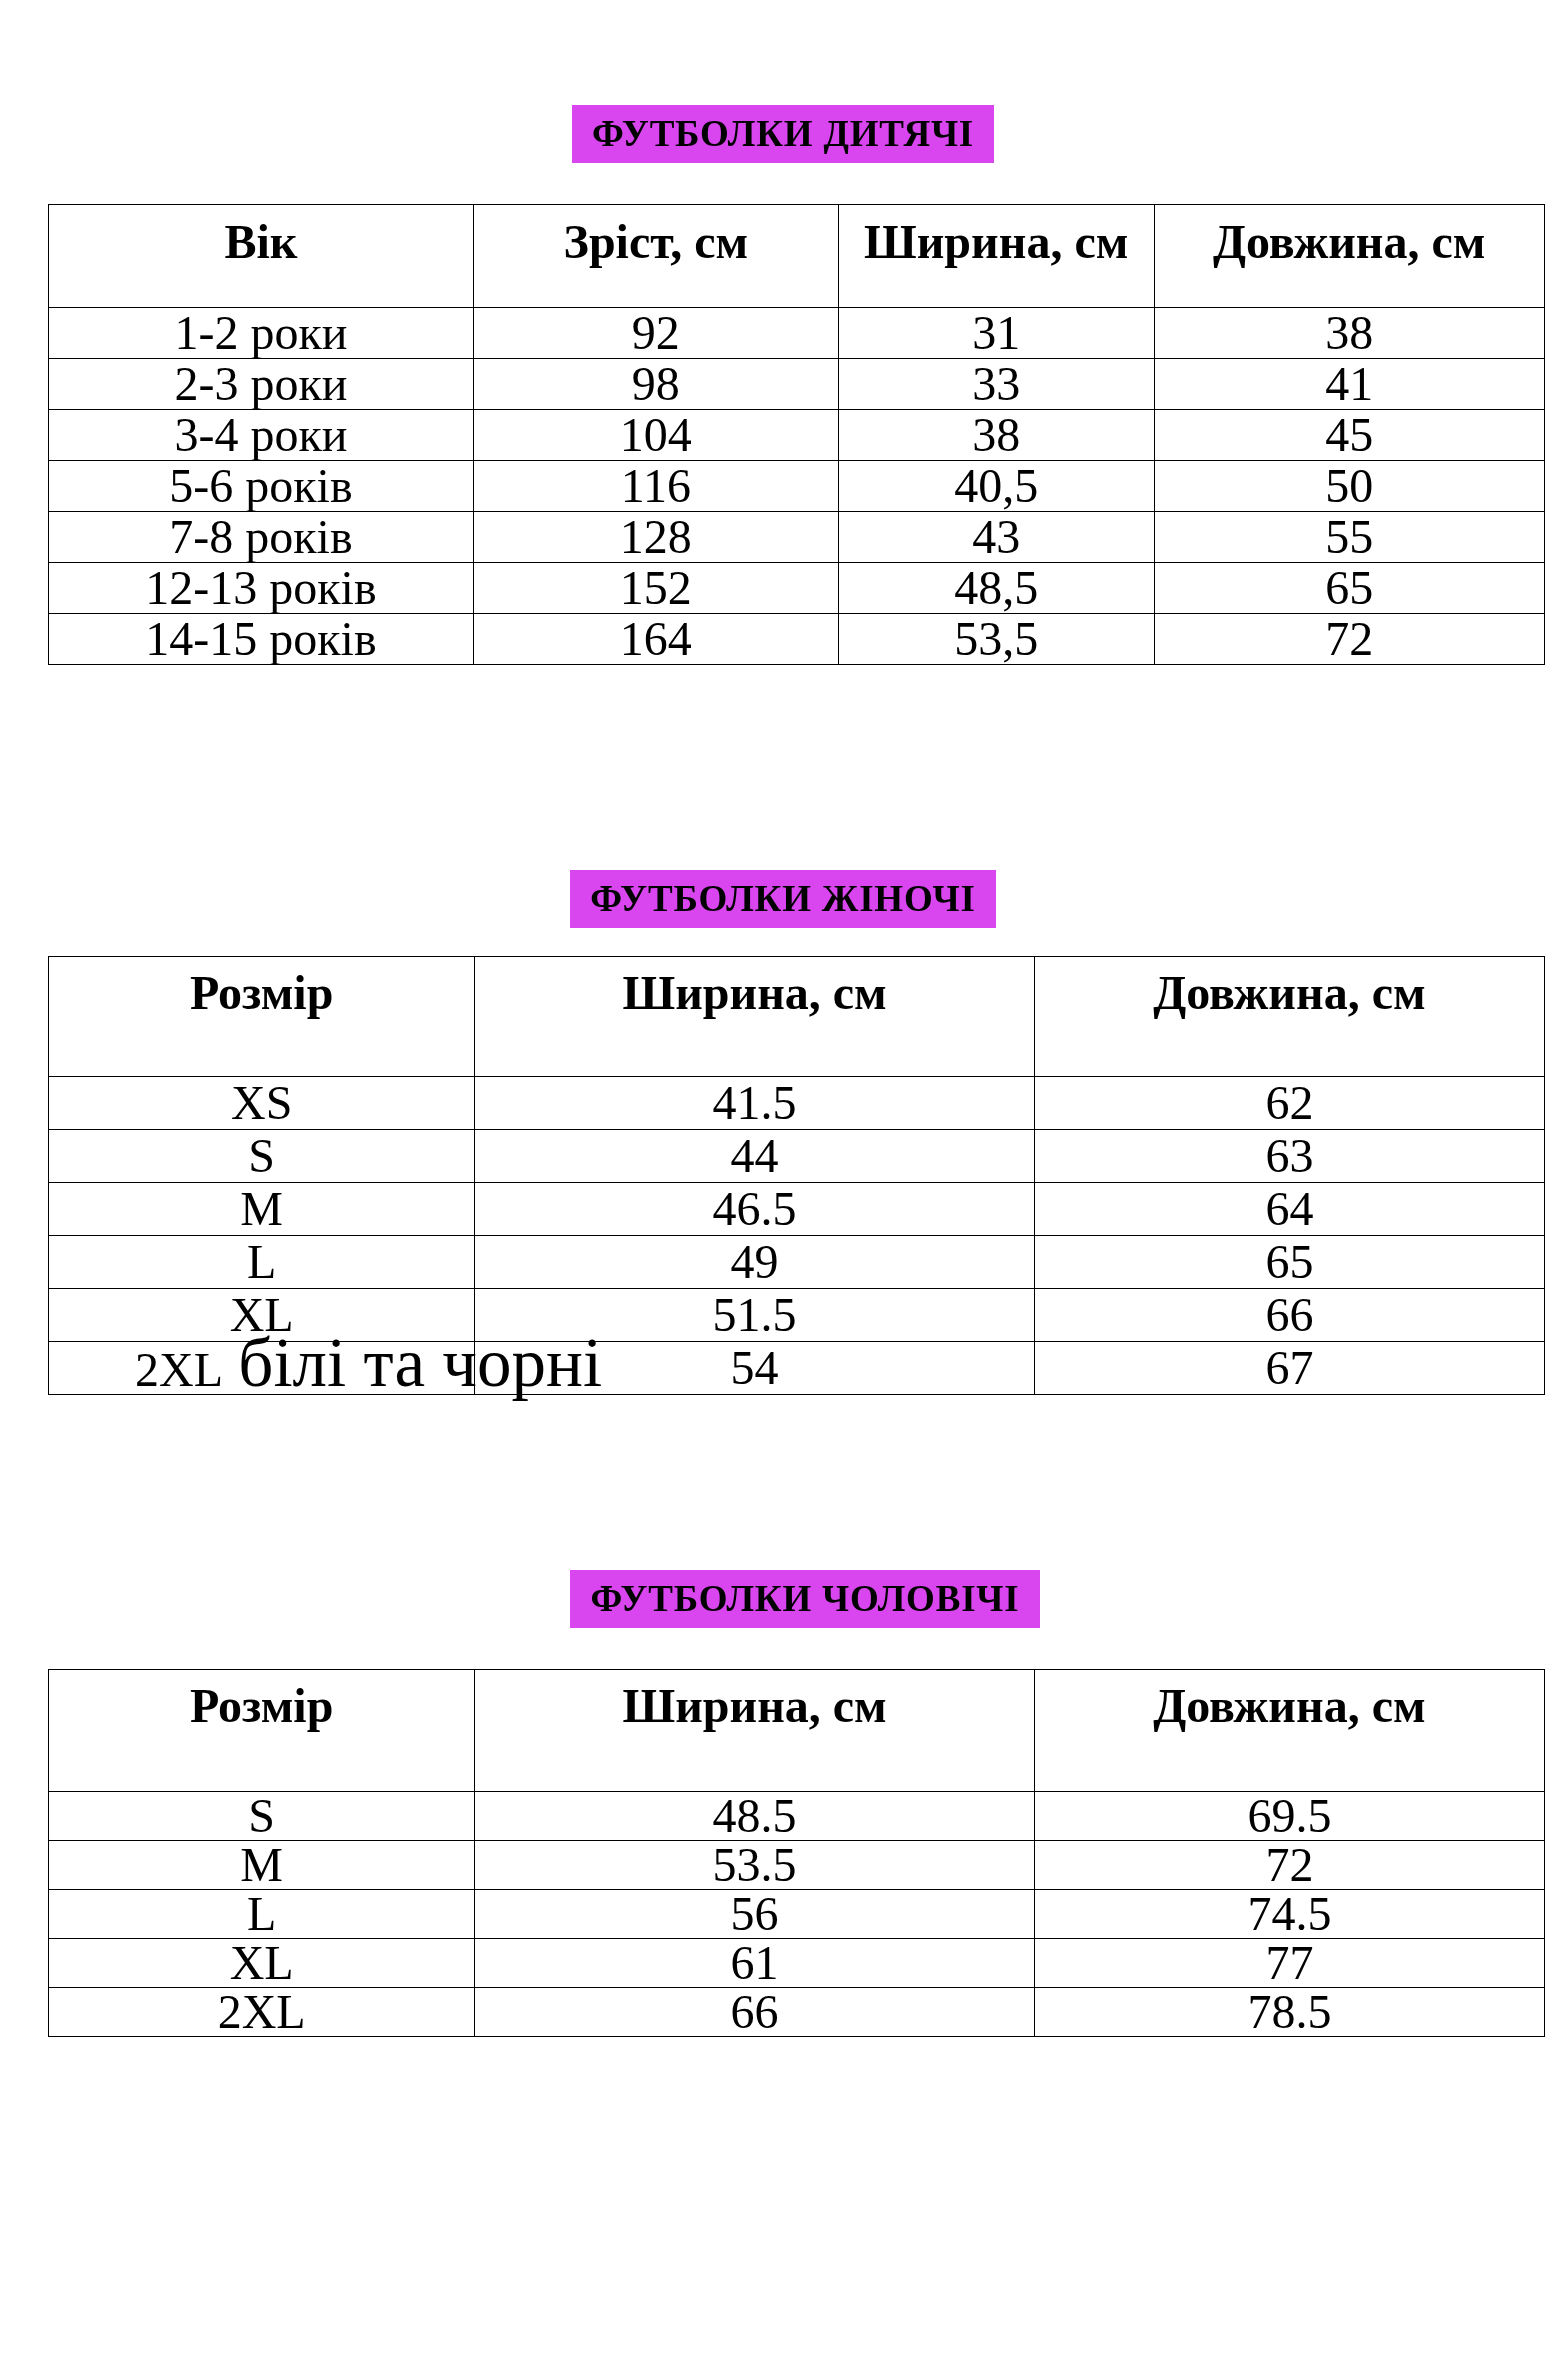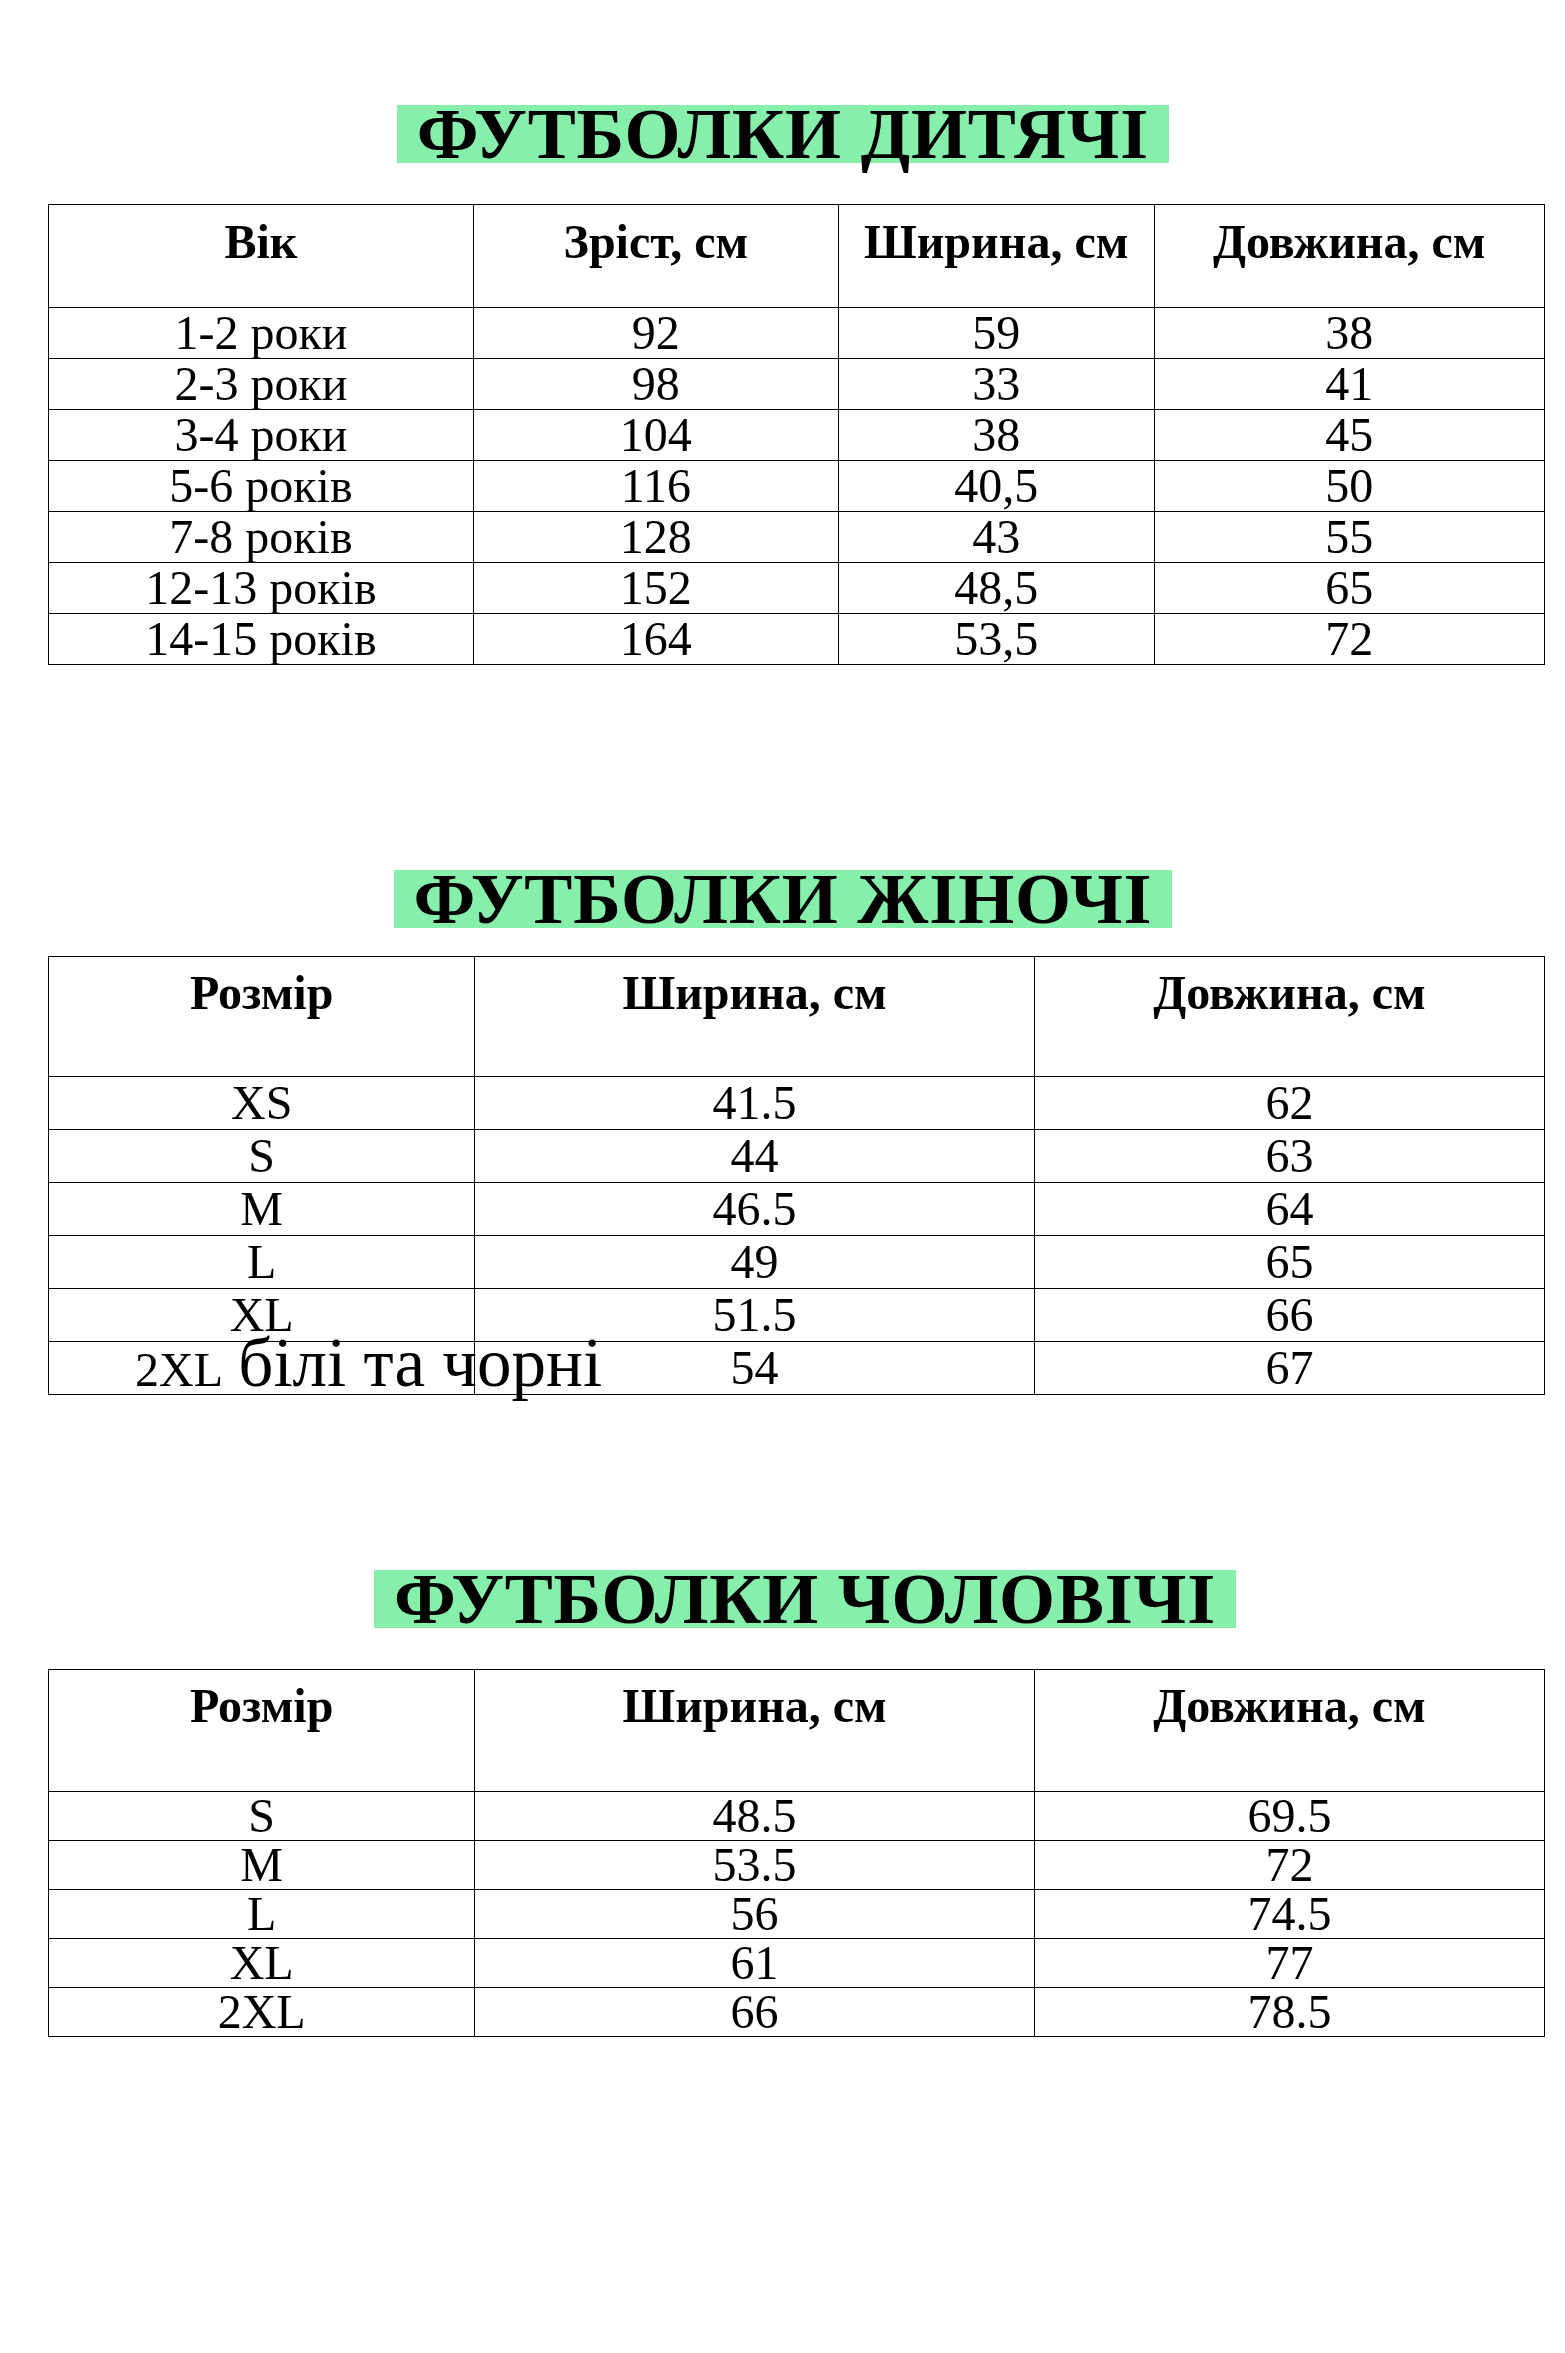--- a/index.html
+++ b/index.html
@@ -18,23 +18,23 @@
     position: relative;
   }
   .title-wrap {
     text-align: center;
   }
   .title-wrap.first { padding-top: 105px; }
   .title-wrap.second { margin-top: 205px; }
   .title-wrap.third { margin-top: 175px; margin-left: 44px; }
   .section-title {
     display: inline-block;
-    background: #86efac;
+    background: #d946ef;
     font-weight: bold;
-    font-size: 72px;
+    font-size: 37px;
     line-height: 58px;
     padding: 0 20px;
     letter-spacing: 0.8px;
     white-space: nowrap;
   }
   table {
     border-collapse: collapse;
     table-layout: fixed;
     width: 1497px;
     margin-left: 48px;
@@ -102,21 +102,21 @@
         <th>Вік</th>
         <th>Зріст, см</th>
         <th>Ширина, см</th>
         <th>Довжина, см</th>
       </tr>
     </thead>
     <tbody>
       <tr>
         <td>1-2 роки</td>
         <td>92</td>
-        <td>59</td>
+        <td>31</td>
         <td>38</td>
       </tr>
       <tr>
         <td>2-3 роки</td>
         <td>98</td>
         <td>33</td>
         <td>41</td>
       </tr>
       <tr>
         <td>3-4 роки</td>

